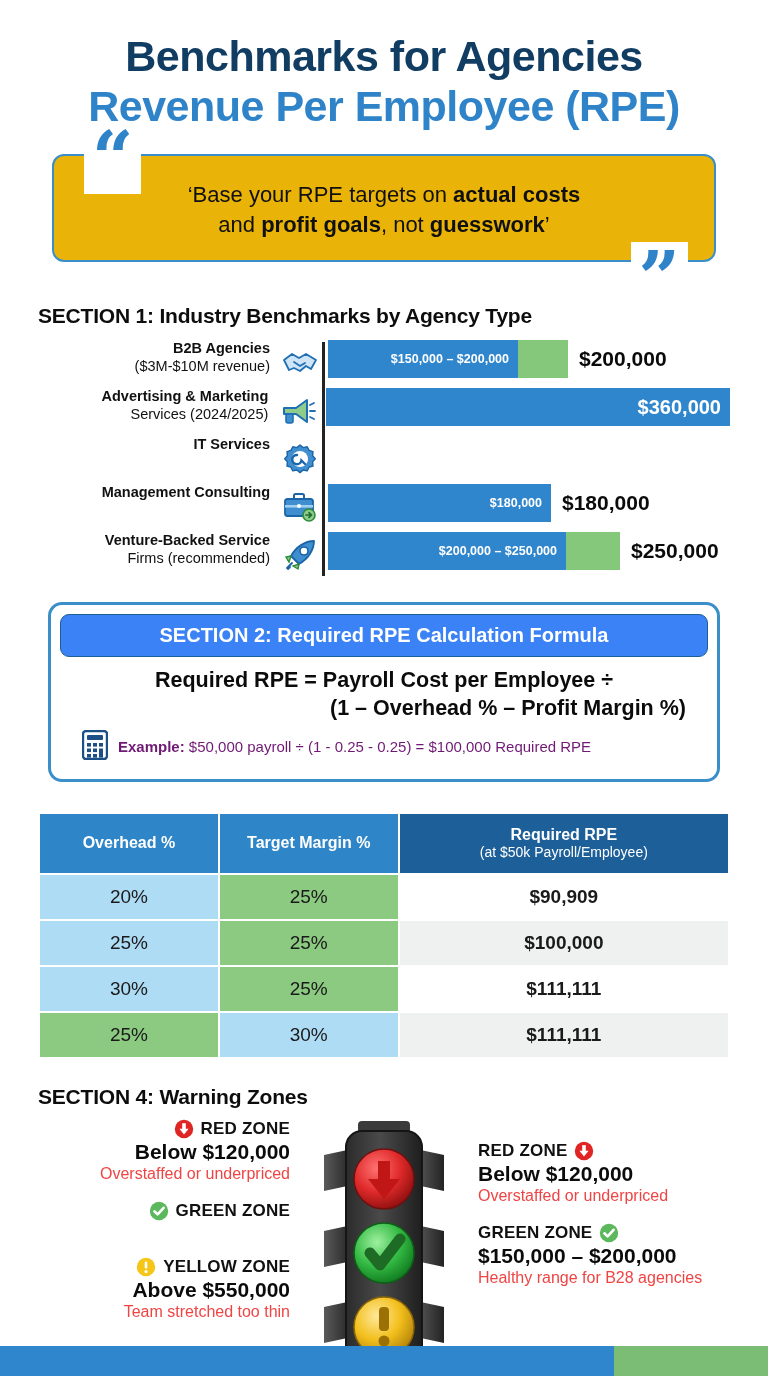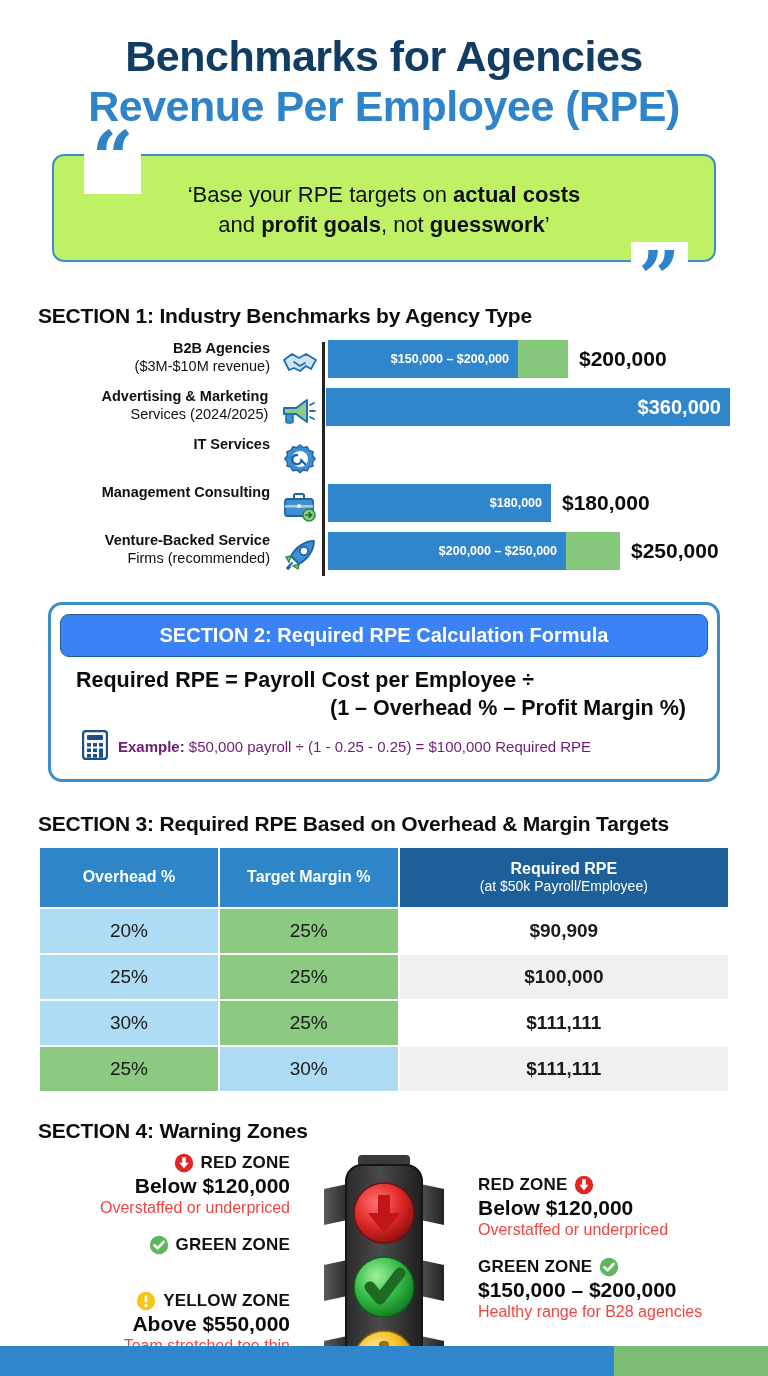--- a/index.html
+++ b/index.html
@@ -34,21 +34,21 @@
   
   #quote-wrap {
     position: relative;
     margin: 22px 52px 0 52px;
   }
   #quote-box {
     border: 2.5px solid #3a8fc9;
     border-radius: 12px;
     padding: 24px 30px 20px 30px;
     text-align: center;
-    background: #bef264;
+    background: #eab308;
   }
   #quote-box .qtext {
     font-size: 22px;
     line-height: 1.38;
     color: #101010;
   }
   #quote-box .qtext b { font-weight: bold; }
   .quote-mark {
     position: absolute;
     color: #2f83c8;
@@ -166,21 +166,21 @@
     font-weight: bold;
     text-align: center;
     padding: 9px 0;
   }
   #formula-body { padding: 10px 16px 6px 16px; }
   .formula-line {
     font-size: 21.5px;
     font-weight: bold;
     color: #0b0b0b;
     line-height: 1.28;
-    text-align: left;
+    text-align: center;
     white-space: nowrap;
   }
   .formula-line.l2 { text-align: right; padding-right: 6px; }
   #formula-example {
     display: flex;
     align-items: center;
     gap: 10px;
     margin-top: 7px;
     padding-left: 6px;
   }
@@ -406,21 +406,20 @@
           <rect x="5" y="24" width="4" height="3.6" fill="#1b4f85"></rect>
           <rect x="11" y="24" width="4" height="3.6" fill="#1b4f85"></rect>
         </svg>
       </span>
       <span class="ex-text"><b>Example:</b><span> $50,000 payroll ÷ (1 - 0.25 - 0.25) = $100,000 Required RPE</span></span>
     </div>
   </div>
 </div>
 
 <div id="section3">
-  <div class="section-heading">SECTION 3: Required RPE Based on Overhead &amp; Margin Targets</div>
   <table id="rpe-table">
     <thead>
       <tr>
         <th class="c1">Overhead %</th>
         <th class="c2">Target Margin %</th>
         <th class="c3">
           <span>Required RPE</span>
           <span class="sub">(at $50k Payroll/Employee)</span>
         </th>
       </tr>

